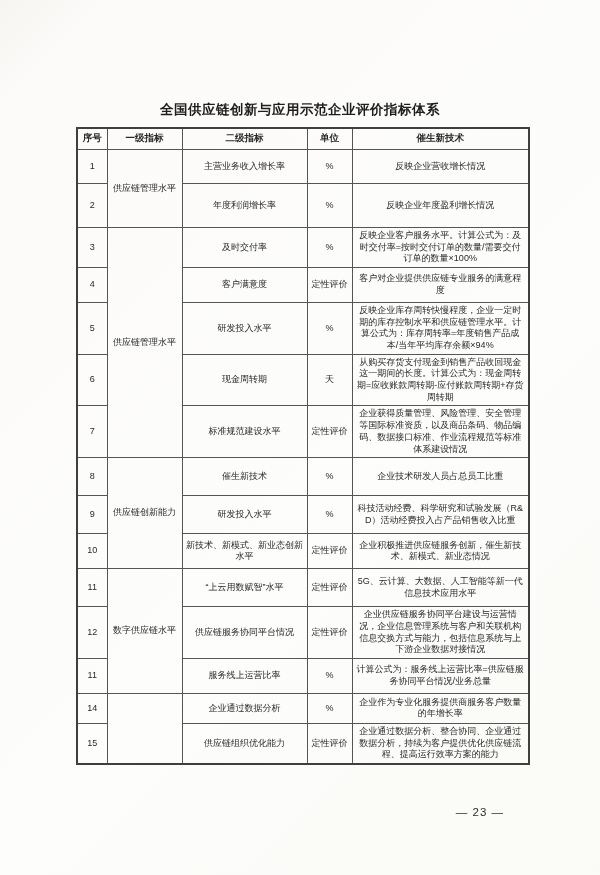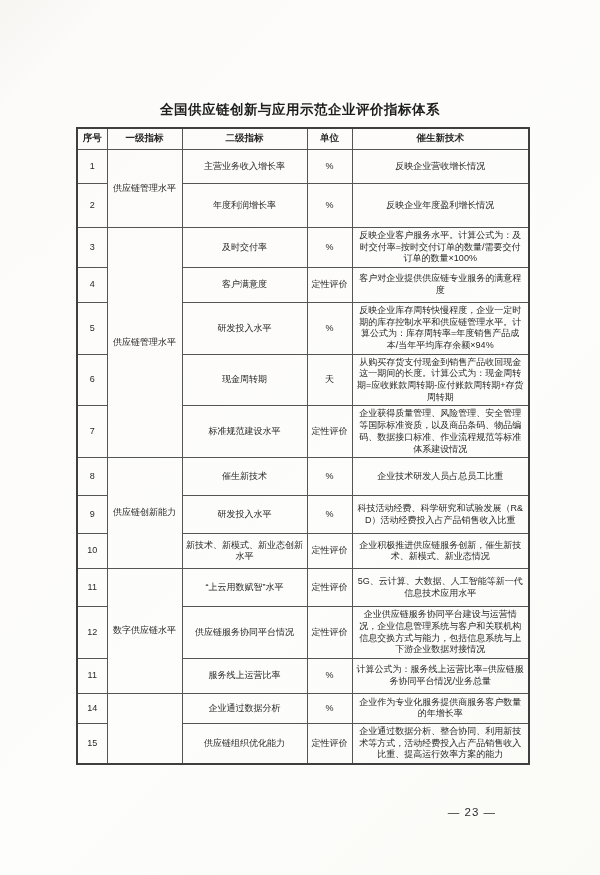--- a/index.html
+++ b/index.html
@@ -54,21 +54,21 @@
   col.c-l2{width:125px;}
   col.c-unit{width:45px;}
   col.c-desc{width:177px;}
   td.desc{
     text-align:left;
     padding:3px 5px;
   }
   .page-number{
     position:absolute;
     top:806px;
-    right:104px;
+    right:96px;
     font-size:11.5px;
     letter-spacing:1px;
     color:#2b2b2b;
   }
 </style>
 </head>
 <body>
 
 <div class="sheet">
 
@@ -183,20 +183,20 @@
       <td>14</td>
       <td rowspan="2"></td>
       <td>企业通过数据分析</td>
       <td>%</td>
       <td class="desc">企业作为专业化服务提供商服务客户数量的年增长率</td>
     </tr>
     <tr style="height:34px;">
       <td>15</td>
       <td>供应链组织优化能力</td>
       <td>定性评价</td>
-      <td class="desc">企业通过数据分析、整合协同、利用新技术等方式，活动经费投入占产品销售收入比重、提高运行效率方案的能力</td>
+      <td class="desc">企业通过数据分析、整合协同、企业通过数据分析，持续为客户提供优化供应链流程、提高运行效率方案的能力</td>
     </tr>
   </tbody>
     </table>
 
   <div class="page-number">— 23 —</div>
 
 </div>
 
 </body></html>

